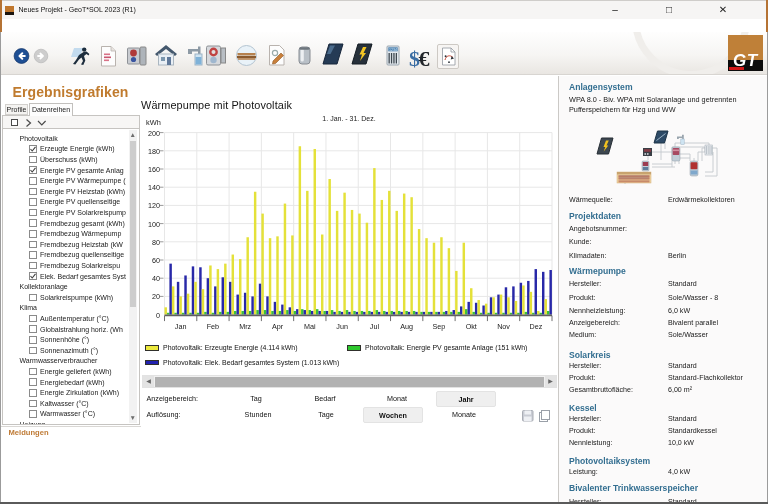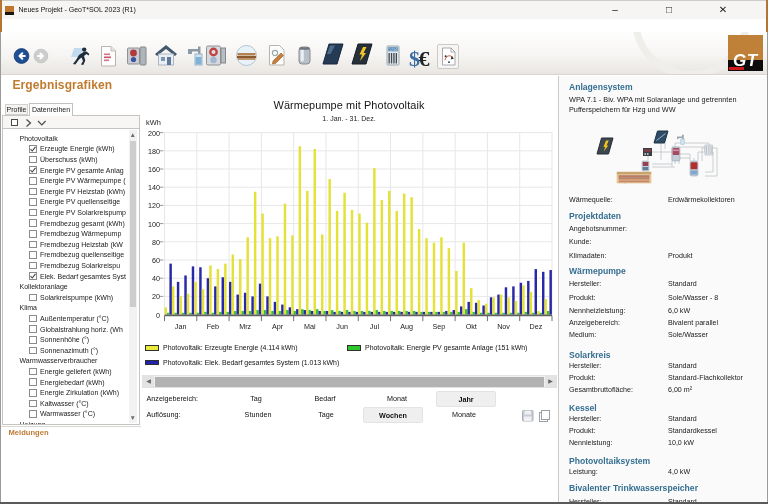--- a/index.html
+++ b/index.html
@@ -12,41 +12,41 @@
 .mi{position:absolute;top:0;height:13.2px;line-height:14px;font-size:7.2px;color:#fbf4ec;letter-spacing:-0.1px}
 #toolbar{position:absolute;left:0;top:31.7px;width:768px;height:43.8px;background:linear-gradient(180deg,#fefefe 0%,#f6f5f3 55%,#e9e6e2 100%);border-bottom:1px solid #d8d5d1;overflow:hidden}
 #tbarc{position:absolute;right:18px;top:-72px;width:118px;height:118px;border-radius:50%;border:7px solid #f0eeeb;background:transparent}
 #gtlogo{position:absolute;left:728px;top:3.3px;width:34.6px;height:36px;background:#bf8038}
 #gtlogo .blk{position:absolute;left:0;bottom:0;width:100%;height:10.5px;background:#0c0c0c}
 #gtlogo .red{position:absolute;left:1px;bottom:1.2px;width:15px;height:2.6px;background:#d01818}
 #gtlogo .gt{position:absolute;left:5px;top:16px;font-size:17px;font-weight:bold;font-style:italic;color:#fff;letter-spacing:0.5px}
 
 #content{position:absolute;left:0;top:76px;width:768px;height:426px;background:#fff}
 #leftpanel{position:absolute;left:1px;top:0;width:140px;height:350px}
-#lph{position:absolute;left:11.5px;top:2px;font-size:12px;font-weight:bold;color:#c07b2e;letter-spacing:0.1px}
+#lph{position:absolute;left:11.5px;top:8px;font-size:14px;font-weight:bold;color:#c07b2e;letter-spacing:0.1px}
 .tab{position:absolute;color:#222;border:1px solid #d2d0cd;background:#f4f3f1;text-align:center}
 #tab1{left:4px;top:28.2px;width:23px;height:10.8px;line-height:10.8px;font-size:7px}
 #tab2{left:28px;top:27.2px;width:44px;height:12.4px;line-height:12px;background:#fdfdfd;border:1px solid #c2c0bd;border-bottom:none;z-index:2;font-size:7px}
 #ltools{position:absolute;left:1px;top:38.8px;width:138px;height:14.4px;background:#f7f6f5;border:1px solid #c6c4c1}
 #ltools .sq{position:absolute;left:8px;top:3.5px;width:6.5px;height:6.5px;border:1px solid #4a4a4a;background:#fff}
 #tree{position:absolute;left:1px;top:53.2px;width:138px;height:295.8px;background:#fff;border:1px solid #c6c4c1;border-top:none;overflow:hidden}
 .trow{position:absolute;left:0;height:10.6px;white-space:nowrap;font-size:7px;color:#1a1a1a}
 .tcat{left:16.5px;line-height:10.6px}
 .trow .cb{position:absolute;left:26px;top:0.8px;width:7.6px;height:7.6px;border:1px solid #8a8a8a;background:#fff}
 .trow .cb svg{position:absolute;left:-1px;top:-1px}
 .trow .tl{position:absolute;left:37px;top:0;line-height:10.8px}
 #vscroll1{position:absolute;right:2.5px;top:1px;width:7.5px;height:293px;background:#f2f2f2}
 .sarr{position:absolute;left:0;width:7.5px;height:10px;background:#f2f2f2;color:#6d6d6d;font-size:6.5px;text-align:center;line-height:10px}
 #vthumb1{position:absolute;left:0.5px;top:11px;width:6.5px;height:166px;background:#cdcdcd}
 
 #melddiv{position:absolute;left:0;top:349.5px;width:557px;border-top:1px solid #d9d7d4;height:1px}
 #meld{position:absolute;left:8.5px;top:352px;font-size:7.6px;font-weight:bold;color:#bf7b36}
 
 #chartpanel{position:absolute;left:141px;top:0;width:416px;height:426px;background:#fff}
-#ctitle{position:absolute;left:0;top:23px;width:416px;text-align:center;font-size:10.9px;color:#151515;letter-spacing:0.1px}
+#ctitle{position:absolute;left:0;top:23px;width:416px;font-size:10.9px;color:#151515;letter-spacing:0.1px}
 #csub{position:absolute;left:0;top:38.5px;width:416px;text-align:center;font-size:7px;color:#222}
 .lgsw{position:absolute;width:14.6px;height:5.6px;border:0.8px solid #30302c}
 .lgtx{position:absolute;font-size:6.95px;color:#111;white-space:nowrap}
 #hscroll{position:absolute;left:1px;top:299.3px;width:415px;height:12.4px;background:#f0f0f0;border:1px solid #e2e2e2}
 #hthumb{position:absolute;left:12px;top:0.4px;width:389px;height:10.2px;background:#b2b2b2}
 .harr{position:absolute;top:0;width:11px;height:10.8px;color:#666;font-size:6px;text-align:center;line-height:11px;background:#e3e3e3}
 .optlbl{position:absolute;left:5.5px;font-size:7.2px;color:#111}
 .opt{position:absolute;font-size:7.2px;color:#111;text-align:center;width:60px}
 .optsel{font-weight:bold;background:#efefef;border:1px solid #e3e3e3;border-radius:2px;padding:2.5px 0;margin-top:-3px}
 
@@ -555,29 +555,29 @@
         <svg width="30" height="12" viewBox="0 0 30 12" style="position:absolute;left:381px;top:334px">
           <rect x="0.5" y="0.5" width="10.5" height="10.5" rx="1" fill="#c9ccd4" stroke="#a9adb5"></rect>
           <rect x="2.5" y="0.5" width="6.5" height="4" fill="#eef0f4"></rect>
           <rect x="2" y="6.5" width="7.5" height="4.5" fill="#eef0f4"></rect>
           <rect x="17.5" y="2.5" width="8" height="9" fill="#fff" stroke="#9aa0a8"></rect>
           <rect x="19.5" y="0.5" width="8" height="9" fill="#fff" stroke="#9aa0a8"></rect>
         </svg>
     </div>
     <div id="rightpanel">
         <div class="rph" style="top:6.0px">Anlagensystem</div>
-        <div class="rpd" style="top:18.5px">WPA 7.1 - Biv. WPA mit Solaranlage und getrennten</div>
+        <div class="rpd" style="top:18.5px">WPA 8.0 - Biv. WPA mit Solaranlage und getrennten</div>
         <div class="rpd" style="top:28.5px">Pufferspeichern für Hzg und WW</div>
         <div class="rpl" style="top:119.5px">Wärmequelle:</div>
         <div class="rpv" style="top:119.5px">Erdwärmekollektoren</div>
         <div class="rph" style="top:134.5px">Projektdaten</div>
         <div class="rpl" style="top:148.5px">Angebotsnummer:</div>
         <div class="rpl" style="top:162.0px">Kunde:</div>
         <div class="rpl" style="top:175.5px">Klimadaten:</div>
-        <div class="rpv" style="top:175.5px">Produkt</div>
+        <div class="rpv" style="top:175.5px">Berlin</div>
         <div class="rph" style="top:190.0px">Wärmepumpe</div>
         <div class="rpl" style="top:204.0px">Hersteller:</div>
         <div class="rpv" style="top:204.0px">Standard</div>
         <div class="rpl" style="top:217.5px">Produkt:</div>
         <div class="rpv" style="top:217.5px">Sole/Wasser -  8</div>
         <div class="rpl" style="top:230.5px">Nennheizleistung:</div>
         <div class="rpv" style="top:230.5px">6,0 kW</div>
         <div class="rpl" style="top:243.0px">Anzeigebereich:</div>
         <div class="rpv" style="top:243.0px">Bivalent parallel</div>
         <div class="rpl" style="top:255.0px">Medium:</div>

